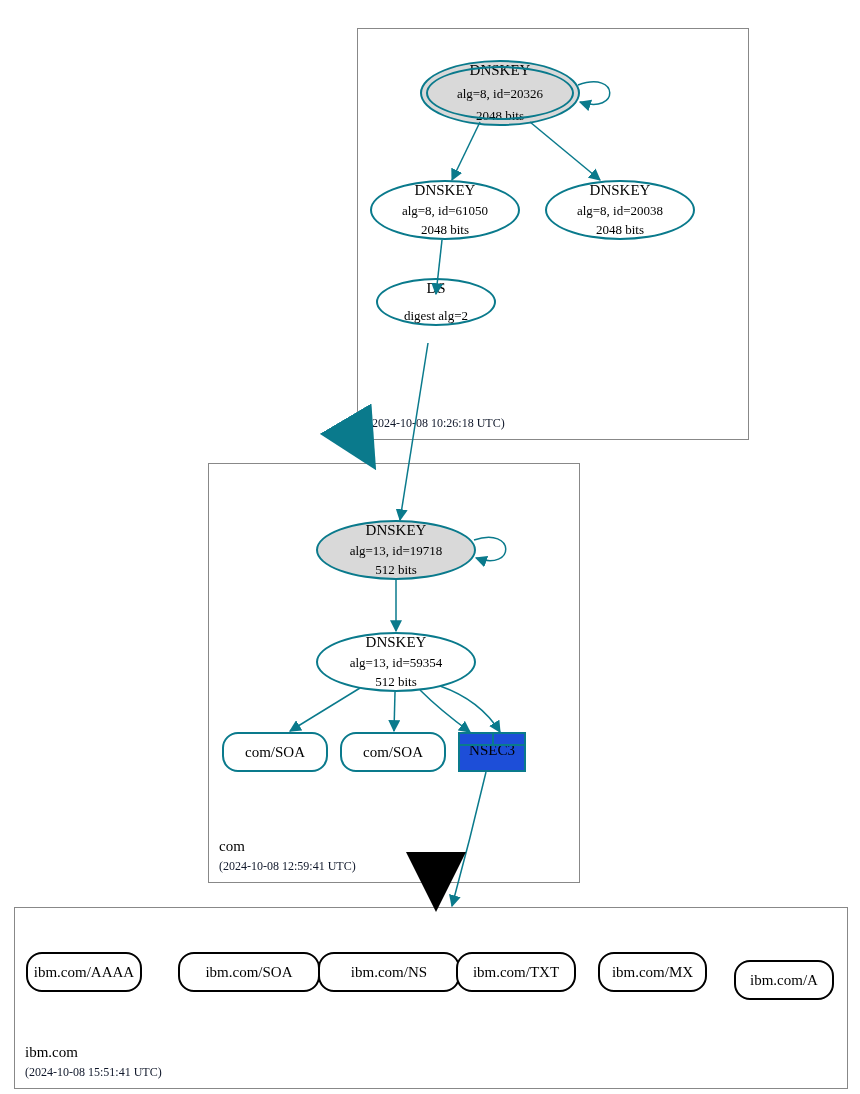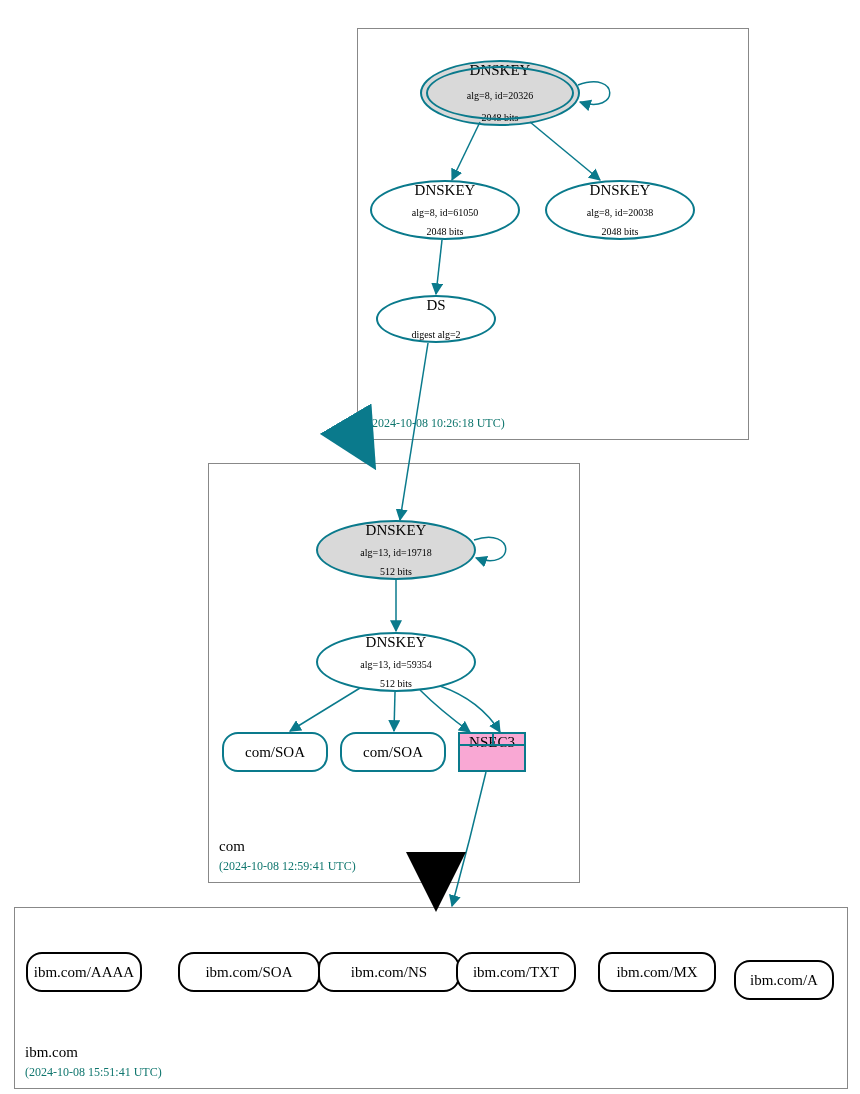--- a/index.html
+++ b/index.html
@@ -18,40 +18,40 @@
   }
   .zone-label {
     position: absolute;
     left: 10px;
     bottom: 8px;
     font-size: 15px;
     color: #000;
   }
   .zone-sublabel {
     font-size: 12px;
-    color: #0f766e;
+    color: #0f172a;
     margin-top: 4px;
   }
   .node {
     position: absolute;
     border: 2px solid;
     border-radius: 50%;
     text-align: center;
     display: flex;
     flex-direction: column;
     justify-content: space-between;
     align-items: center;
     box-sizing: border-box;
     background: #fff;
   }
   .node-title {
     font-size: 15px;
   }
   .node-sub {
-    font-size: 10px;
+    font-size: 13px;
     line-height: 1.2;
   }
   .double-ellipse::after {
     content: "";
     position: absolute;
     left: 4px;
     right: 4px;
     top: 4px;
     bottom: 4px;
     border: 2px solid #0a7a8c;
@@ -67,24 +67,24 @@
     align-items: center;
     font-size: 15px;
     background: #fff;
     box-sizing: border-box;
   }
   .nsec3 {
     position: absolute;
     width: 68px;
     height: 40px;
     border: 2px solid #0a7a8c;
-    background: #f9a8d4;
+    background: #1d4ed8;
     box-sizing: border-box;
     display: flex;
-    align-items: flex-start;
+    align-items: center;
     justify-content: center;
     font-size: 15px;
     padding-bottom: 3px;
   }
   .nsec3::before {
     content: "";
     position: absolute;
     top: 0;
     left: 0;
     right: 0;
@@ -144,21 +144,21 @@
   <div class="node-sub">alg=8, id=61050</div>
   <div class="node-sub">2048 bits</div>
 </div>
 
 <div class="node" style="left:545px; top:180px; width:150px; height:60px; border-color:#0a7a8c;">
   <div class="node-title">DNSKEY</div>
   <div class="node-sub">alg=8, id=20038</div>
   <div class="node-sub">2048 bits</div>
 </div>
 
-<div class="node" style="left:376px; top:295px; width:120px; height:48px; border-color:#0a7a8c;">
+<div class="node" style="left:376px; top:278px; width:120px; height:48px; border-color:#0a7a8c;">
   <div class="node-title">DS</div>
   <div class="node-sub">digest alg=2</div>
 </div>
 
 <div class="node" style="left:316px; top:520px; width:160px; height:60px; border-color:#0a7a8c; background:#d9d9d9;">
   <div class="node-title">DNSKEY</div>
   <div class="node-sub">alg=13, id=19718</div>
   <div class="node-sub">512 bits</div>
 </div>
 
@@ -177,21 +177,21 @@
 </div>
 
 <div class="rect-node" style="left:26px; top:952px; width:116px; height:40px; border-color:#000;">ibm.com/AAAA</div>
 
 <div class="rect-node" style="left:178px; top:952px; width:142px; height:40px; border-color:#000;">ibm.com/SOA</div>
 
 <div class="rect-node" style="left:318px; top:952px; width:142px; height:40px; border-color:#000;">ibm.com/NS</div>
 
 <div class="rect-node" style="left:456px; top:952px; width:120px; height:40px; border-color:#000;">ibm.com/TXT</div>
 
-<div class="rect-node" style="left:598px; top:952px; width:118px; height:40px; border-color:#000;border-radius:14px;">ibm.com/MX</div>
+<div class="rect-node" style="left:598px; top:952px; width:109px; height:40px; border-color:#000;">ibm.com/MX</div>
 
 <div class="rect-node" style="left:734px; top:952px; width:100px; height:40px; border-color:#000;margin-top:8px;">ibm.com/A</div>
 
 <svg class="edges">
   <defs>
     <marker id="arrow-teal" viewBox="0 0 10 10" refX="9" refY="5" markerWidth="8" markerHeight="8" orient="auto">
       <path d="M0,0 L10,5 L0,10 z" fill="#0a7a8c"></path>
     </marker>
     <marker id="arrow-teal-big" viewBox="0 0 10 10" refX="8" refY="5" markerWidth="12" markerHeight="12" orient="auto">
       <path d="M0,0 L10,5 L0,10 z" fill="#0a7a8c"></path>

